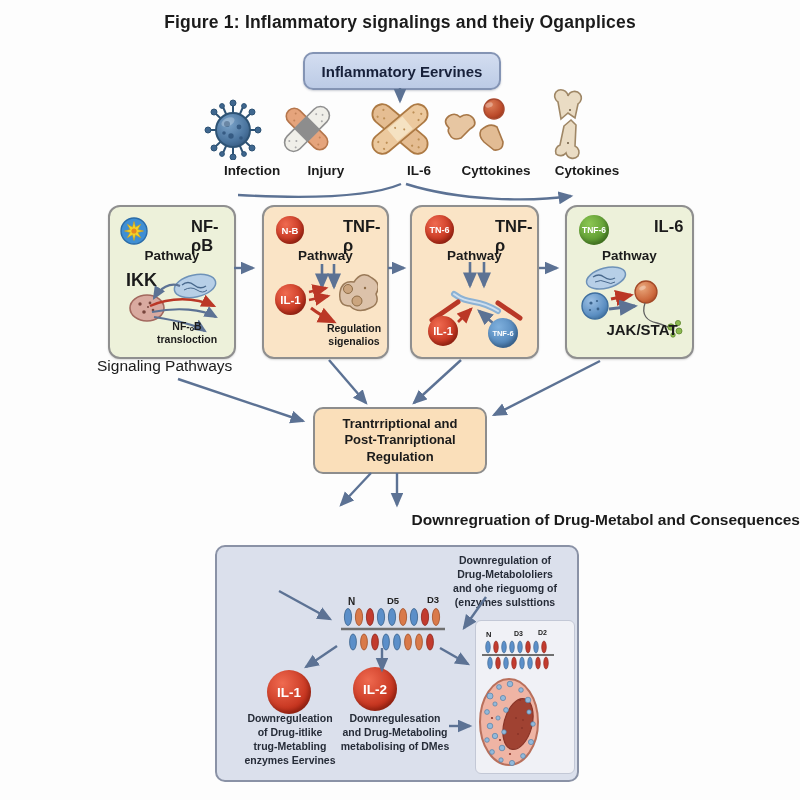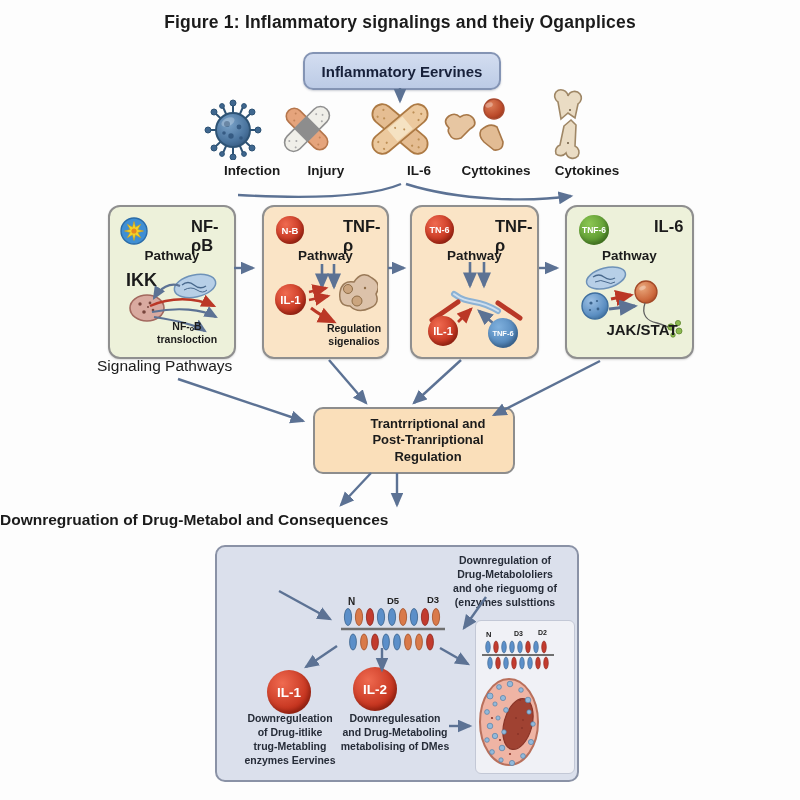--- a/index.html
+++ b/index.html
@@ -18,22 +18,22 @@
   .pbox .ptitle{font-size:16.5px;font-weight:700;top:10px;margin-left:37px;}
   .pbox .psub{left:0;right:0;top:41px;text-align:center;font-size:13.5px;font-weight:600;}
   .badge{border-radius:50%;display:flex;align-items:center;justify-content:center;color:#fff;font-weight:700;
          box-shadow:inset -2px -3px 4px rgba(0,0,0,.25);}
   .badge.red{background:radial-gradient(circle at 35% 30%, #ef6a50, #c22f1a 70%, #9e2110);}
   .badge.blue{background:radial-gradient(circle at 35% 30%, #7fb0dd, #4a7fb5 75%, #35618f);}
   .badge.green{background:radial-gradient(circle at 35% 30%, #8cc653, #53922a 75%, #417420);}
   .smallnote{font-size:10.5px;line-height:1.25;font-weight:600;}
   .sec-label{left:97px;top:357px;font-size:15.5px;font-weight:400;}
   .reg-box{left:313px;top:407px;width:170px;height:63px;background:#fadfba;border:2px solid #8d8d8d;border-radius:10px;
-           display:flex;flex-direction:column;align-items:center;justify-content:center;font-size:13px;font-weight:700;line-height:1.25;padding-left:28px;}
-  .heading2{left:0;right:0;top:511px;text-align:left;font-size:15.5px;font-weight:700;}
+           display:flex;flex-direction:column;align-items:center;justify-content:center;font-size:13px;font-weight:700;line-height:1.25;}
+  .heading2{left:0;right:0;top:511px;text-align:right;font-size:15.5px;font-weight:700;}
   .bottom-panel{left:215px;top:545px;width:360px;height:233px;background:#dbe0ec;border:2px solid #8a92a6;border-radius:10px;}
   .bp-text{font-size:10.5px;line-height:14px;font-weight:600;color:#262c38;text-align:center;}
   .sub-panel{left:258px;top:73px;width:98px;height:152px;background:#f0f1f6;border:1.5px solid #c3c8d6;border-radius:6px;}
   svg{display:block;}
   .overlay{pointer-events:none;}
 </style>
 </head>
 <body>
 
 <div id="figure">

